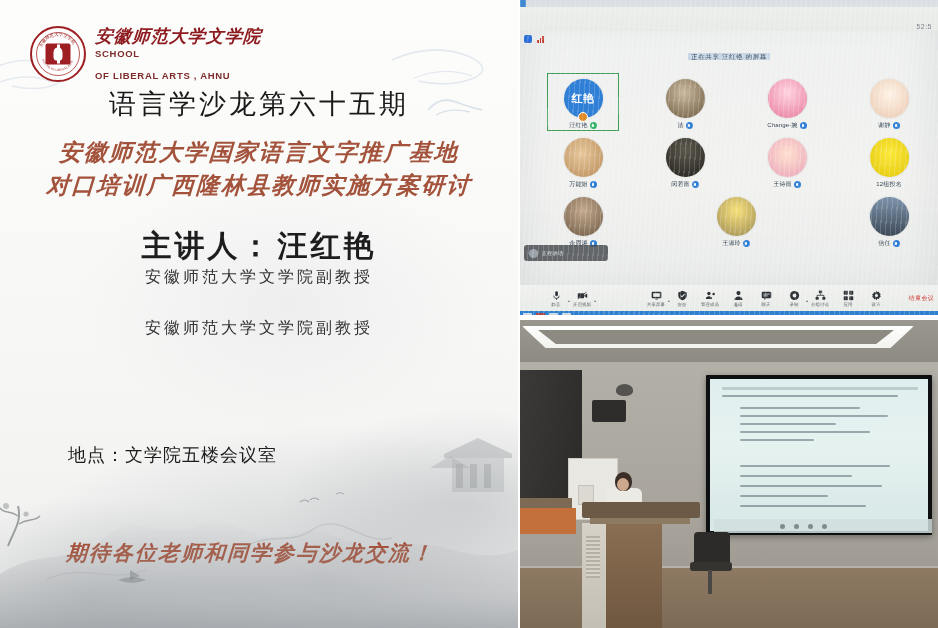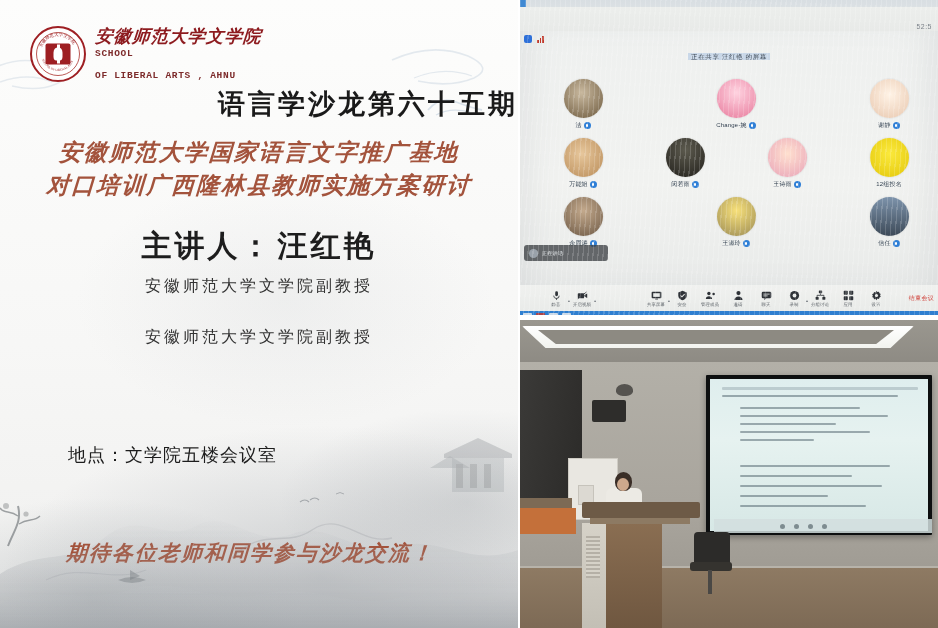--- a/index.html
+++ b/index.html
@@ -25,35 +25,35 @@
   .seal:before{content:"";position:absolute;inset:4px;border-radius:50%;border:1px solid #bb5a56;}
   .seal-book{position:absolute;left:50%;top:50%;transform:translate(-50%,-50%);width:25px;height:21px;
     background:#9e1f23;border-radius:2px;}
   .seal-book:after{content:"";position:absolute;left:50%;top:1px;transform:translateX(-50%);width:3px;height:19px;background:#fff;}
   .seal-fig{position:absolute;left:50%;top:50%;transform:translate(-50%,-50%);width:9px;height:13px;
     background:#fff;border-radius:40% 40% 30% 30%;z-index:2;}
   .seal-arc{position:absolute;left:0;top:0;width:100%;height:100%;}
   .head-txt{line-height:1;}
   .head-cn{font-family:"Liberation Serif",serif;font-weight:bold;font-size:17.5px;color:#8d1b1f;letter-spacing:1px;
     font-style:italic;transform:skewX(-4deg);}
-  .head-en1{font-family:Liberation Mono, monospace;font-size:9.5px;color:#7d2b2b;letter-spacing:.7px;margin-top:4px;font-weight:bold;}
-  .head-en2{font-family:Liberation Mono, monospace;font-size:9.5px;color:#7d2b2b;letter-spacing:.7px;margin-top:12px;font-weight:bold;}
-
-  .poster-title{position:absolute;left:0;top:86px;width:518px;text-align:right;
-    font-family:"Liberation Serif",serif;font-weight:bold;font-size:27px;color:#1a1a1a;letter-spacing:3px;}
+  .head-en1{font-family:Liberation Sans, sans-serif;font-size:9.5px;color:#7d2b2b;letter-spacing:.7px;margin-top:4px;font-weight:bold;}
+  .head-en2{font-family:Liberation Sans, sans-serif;font-size:9.5px;color:#7d2b2b;letter-spacing:.7px;margin-top:12px;font-weight:bold;}
+
+  .poster-title{position:absolute;left:0;top:86px;width:518px;text-align:center;
+    font-family:"Liberation Serif",serif;font-weight:normal;font-size:27px;color:#1a1a1a;letter-spacing:3px;}
 
   .poster-sub{position:absolute;left:0;top:136px;width:518px;text-align:center;
     font-family:"Liberation Serif",serif;font-weight:bold;font-size:23px;color:#a3533c;letter-spacing:2px;
     line-height:33px;font-style:italic;}
   .poster-sub div{transform:skewX(-3deg);}
 
   .blk{position:absolute;width:518px;text-align:center;}
   .role{font-family:"Liberation Serif",serif;font-size:30px;color:#1d1d1d;letter-spacing:3px;font-weight:bold;}
   .role .nm{margin-left:4px;}
-  .affil{font-family:"Liberation Serif",serif;font-size:16px;color:#333;letter-spacing:3px;margin-top:9px;}
+  .affil{font-family:"Liberation Serif",serif;font-size:16px;color:#333;letter-spacing:3px;}
 
   .info{position:absolute;left:68px;top:440px;font-family:"Liberation Serif",serif;font-size:18px;color:#1d1d1d;
     line-height:30px;letter-spacing:1px;}
   .closing{position:absolute;left:66px;top:539px;font-family:"Liberation Serif",serif;font-size:21px;color:#a3533c;
     letter-spacing:2px;font-weight:bold;font-style:italic;}
   .closing span{display:inline-block;transform:skewX(-3deg);}
 
   
   .meet{position:absolute;left:520px;top:0;width:418px;height:315px;overflow:hidden;
     background:linear-gradient(#d8dee2,#e9ecec 12%,#eceeed 85%,#c9ced1 100%);}
@@ -277,20 +277,30 @@
             <i style="height:7px"></i>
         </span>
       </div>
 
       <div class="meet-sharing">
         <span class="hl">正在共享 汪红艳 的屏幕</span>
       </div>
 
       <div class="grid">
         <div class="grow">
+          <div class="cell active">
+            <div class="av" style="background:#2f7fd6">
+                <span class="av-txt">红艳</span>
+              </div>
+            <div class="badge"></div>
+            <div class="nmrow">
+                <span class="nm-lbl">汪红艳</span>
+                <span class="mic on"></span>
+              </div>
+          </div>
           <div class="cell">
             <div class="av" style="background:radial-gradient(circle at 45% 35%,#c9b99f,#6d5a3e)"></div>
             <div class="nmrow">
                 <span class="nm-lbl">法</span>
                 <span class="mic"></span>
               </div>
           </div>
           <div class="cell">
             <div class="av" style="background:radial-gradient(circle at 50% 35%,#ffd3e0,#e77a9c)"></div>
             <div class="nmrow">

